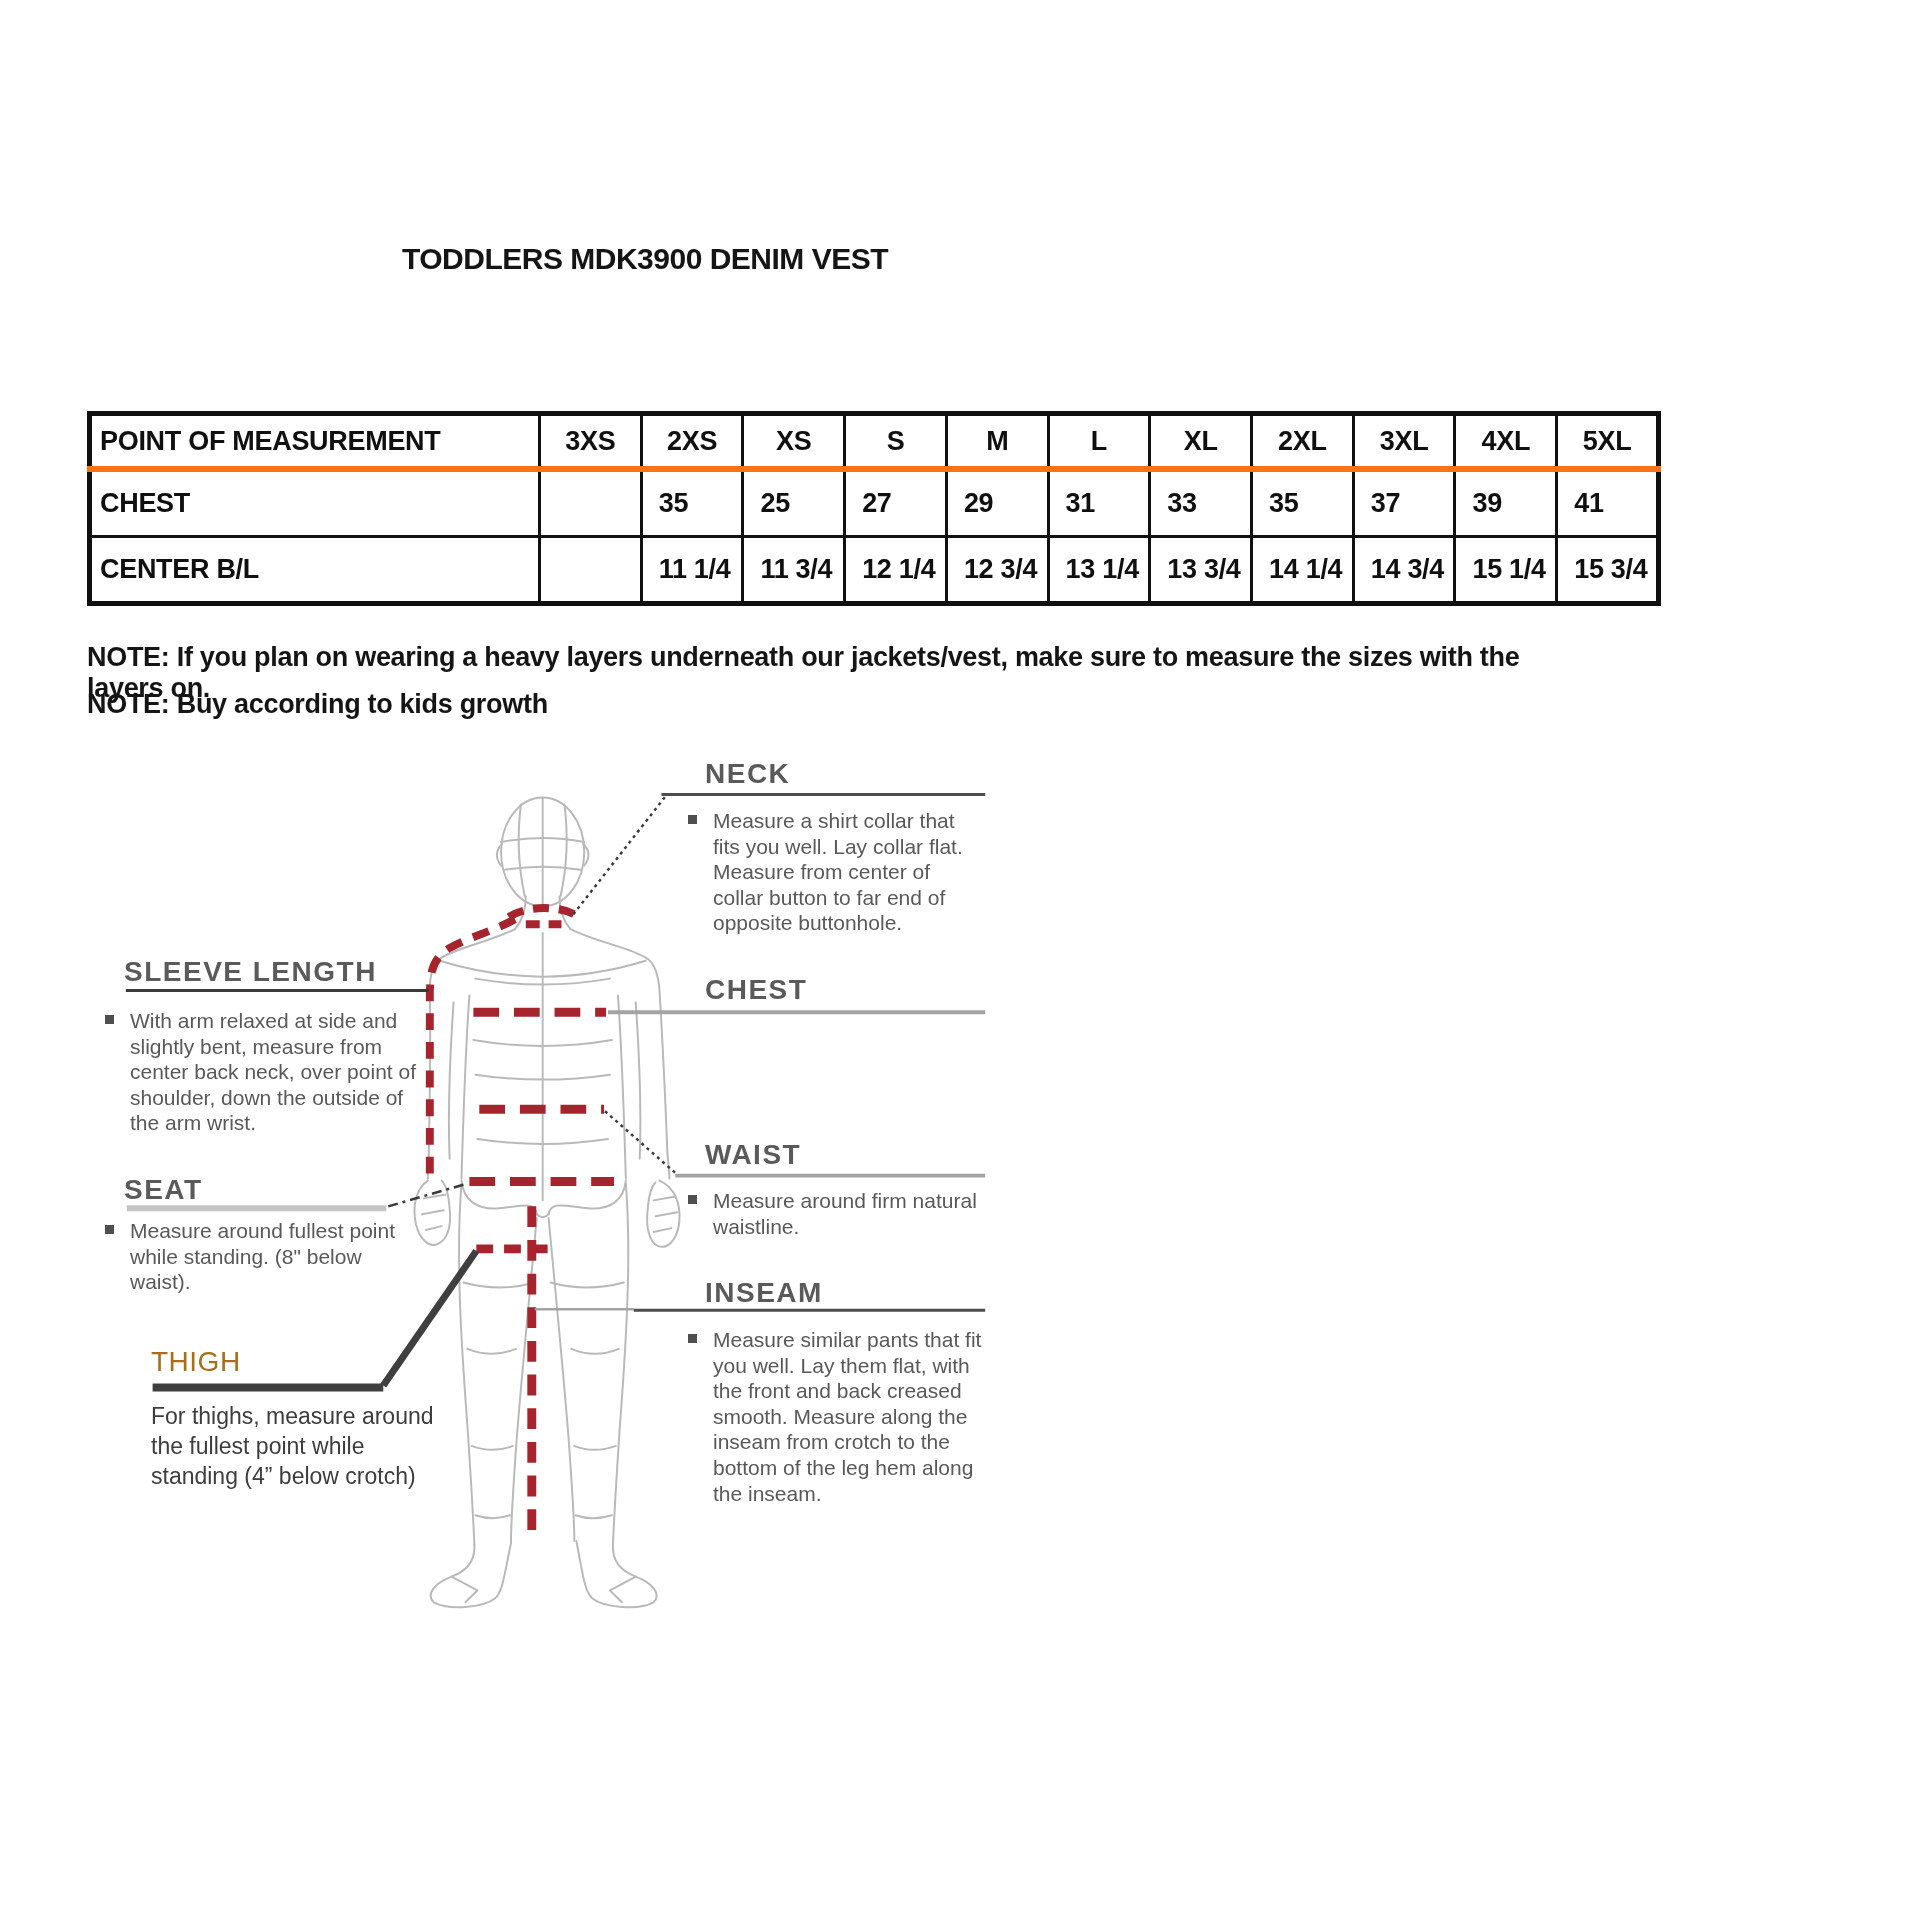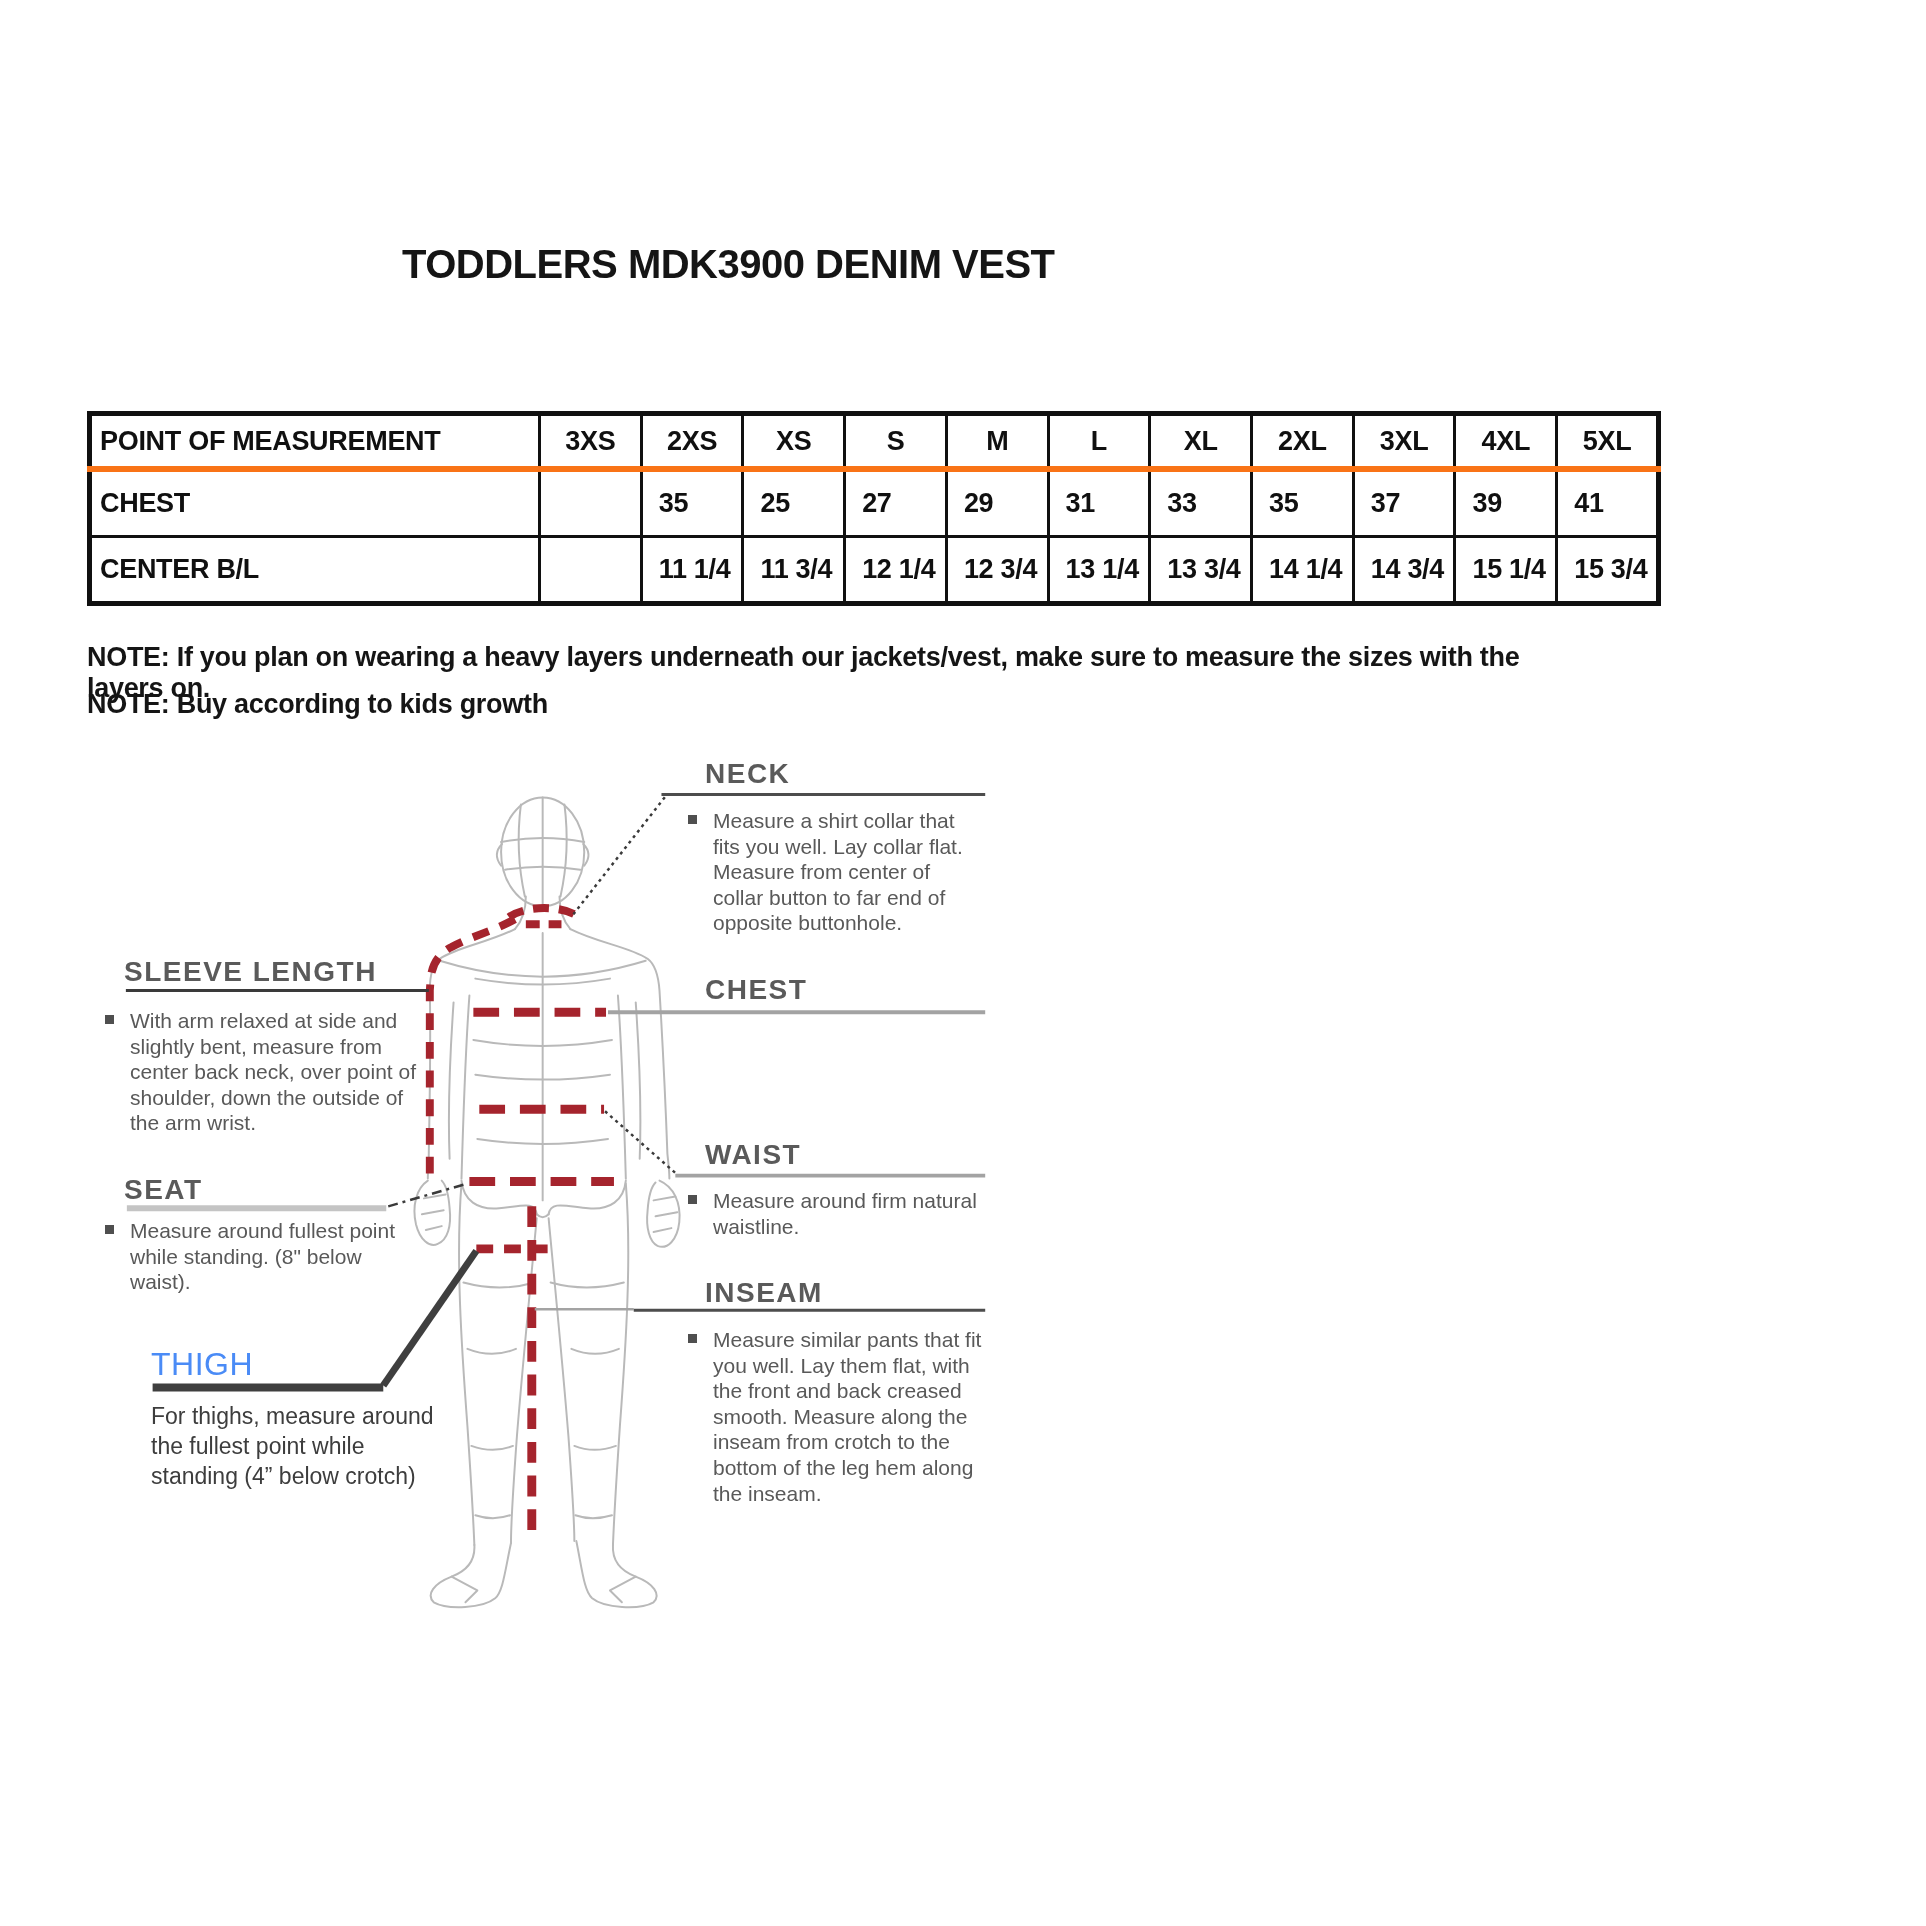--- a/index.html
+++ b/index.html
@@ -1,38 +1,38 @@
 <!DOCTYPE html>
 <html><head>
 <meta charset="utf-8">
 <style>
   html,body{margin:0;padding:0;background:#ffffff;}
   .page{position:relative;width:1927px;height:1927px;background:#ffffff;overflow:hidden;
         font-family:"Liberation Sans",sans-serif;}
-  .doc-title{position:absolute;left:402px;top:242px;font-size:40px;font-weight:bold;
+  .doc-title{position:absolute;left:402px;top:242px;font-size:30px;font-weight:bold;
              color:#151515;letter-spacing:-0.5px;text-align:right;}
   
   table.size-table{position:absolute;left:87px;top:411px;width:1574px;border-collapse:collapse;
         table-layout:fixed;border:5px solid #101010;font-weight:bold;font-size:27px;
         letter-spacing:-0.3px;color:#101010;}
   .size-table th,.size-table td{border:3px solid #101010;overflow:hidden;white-space:nowrap;}
   .size-table thead th{height:48px;border-bottom:6px solid #f97316;border-top:4px solid #101010;}
   .size-table th.pom{text-align:left;padding-left:8px;}
   .size-table th.size{text-align:center;}
   .size-table td{height:61px;text-align:left;padding-left:16px;}
   .size-table td.row-label{padding-left:8px;}
   
   .note{position:absolute;left:87px;font-size:27px;font-weight:bold;color:#151515;letter-spacing:-0.3px;}
   .note.n1{top:642px;width:1485px;}
   .note.n2{top:689px;width:891px;}
   
   .diagram-svg{position:absolute;left:89px;top:743px;}
   .dg-h{position:absolute;font-size:28px;color:#4d4d4d;letter-spacing:1.5px;font-weight:bold;
         opacity:0.92;font-family:"Liberation Sans",sans-serif;}
-  .dg-h.thin{font-weight:normal;font-size:32px;letter-spacing:0.5px;color:#3b82f6;}
+  .dg-h.thin{font-weight:normal;font-size:28px;letter-spacing:0.5px;color:#a16207;}
   .dg-p{position:absolute;display:flex;gap:16px;font-size:21px;line-height:1.22;color:#595959;}
   .dg-p .txt{margin:0;}
   .bullet{flex:none;width:9px;height:9px;background:#4f4f4f;margin-top:7px;}
   .dg-p.plain{font-size:23px;line-height:1.3;color:#3d3d3d;}
 </style>
 </head>
 <body>
 
 <div class="page">
 

